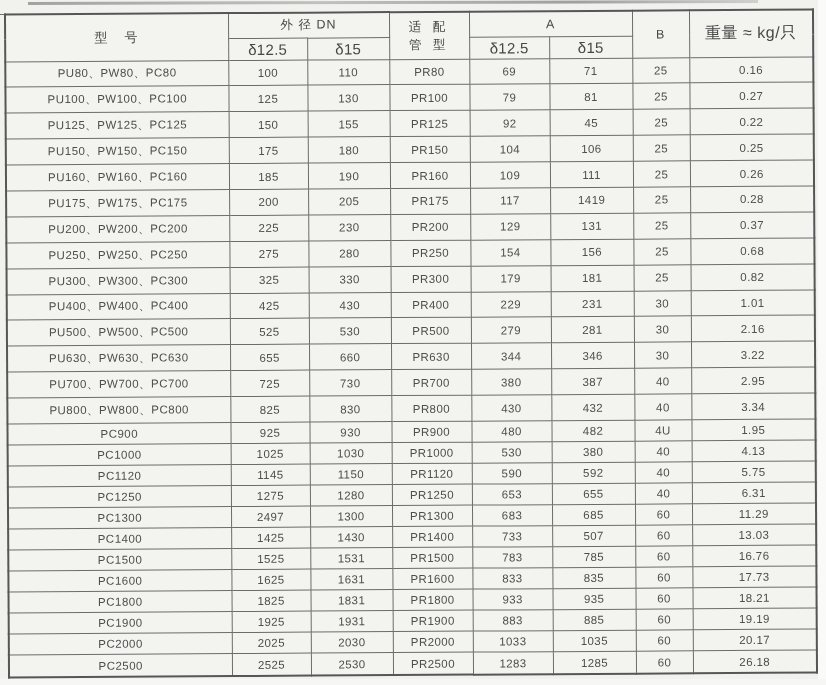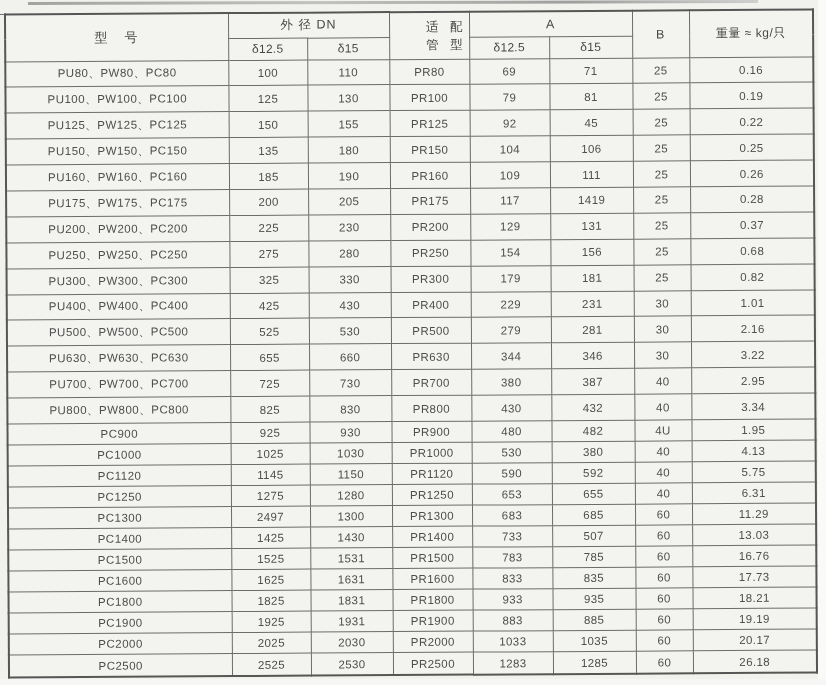--- a/index.html
+++ b/index.html
@@ -72,28 +72,27 @@
   .spec-table thead tr.h1 { height: 25px; }
   .spec-table thead tr.h2 { height: 22px; }
   .spec-table thead th.model-h {
     font-size: 13px;
     letter-spacing: 2px;
   }
   .spec-table thead th.pipe-h span {
     display: block;
     line-height: 1.45;
     letter-spacing: 4px;
-    text-align: right;
   }
   .spec-table thead th.weight-h {
-    font-size: 12px;
+    font-size: 16px;
     letter-spacing: 0.5px;
   }
   .spec-table thead th.sub-h {
-    font-size: 12px;
+    font-size: 15px;
     letter-spacing: 0.3px;
   }
   .spec-table tbody td {
     font-size: 11.5px;
     color: #4e4e4e;
     letter-spacing: 0.4px;
   }
   .spec-table tbody td.model-cell {
     letter-spacing: 0.5px;
   }
@@ -158,35 +157,35 @@
           <td>0.16</td>
         </tr>
         <tr>
           <td class="model-cell">PU100、PW100、PC100</td>
           <td>125</td>
           <td>130</td>
           <td>PR100</td>
           <td>79</td>
           <td>81</td>
           <td>25</td>
-          <td>0.19</td>
+          <td>0.27</td>
         </tr>
         <tr>
           <td class="model-cell">PU125、PW125、PC125</td>
           <td>150</td>
           <td>155</td>
           <td>PR125</td>
           <td>92</td>
           <td>45</td>
           <td>25</td>
           <td>0.22</td>
         </tr>
         <tr>
           <td class="model-cell">PU150、PW150、PC150</td>
-          <td>135</td>
+          <td>175</td>
           <td>180</td>
           <td>PR150</td>
           <td>104</td>
           <td>106</td>
           <td>25</td>
           <td>0.25</td>
         </tr>
         <tr>
           <td class="model-cell">PU160、PW160、PC160</td>
           <td>185</td>

